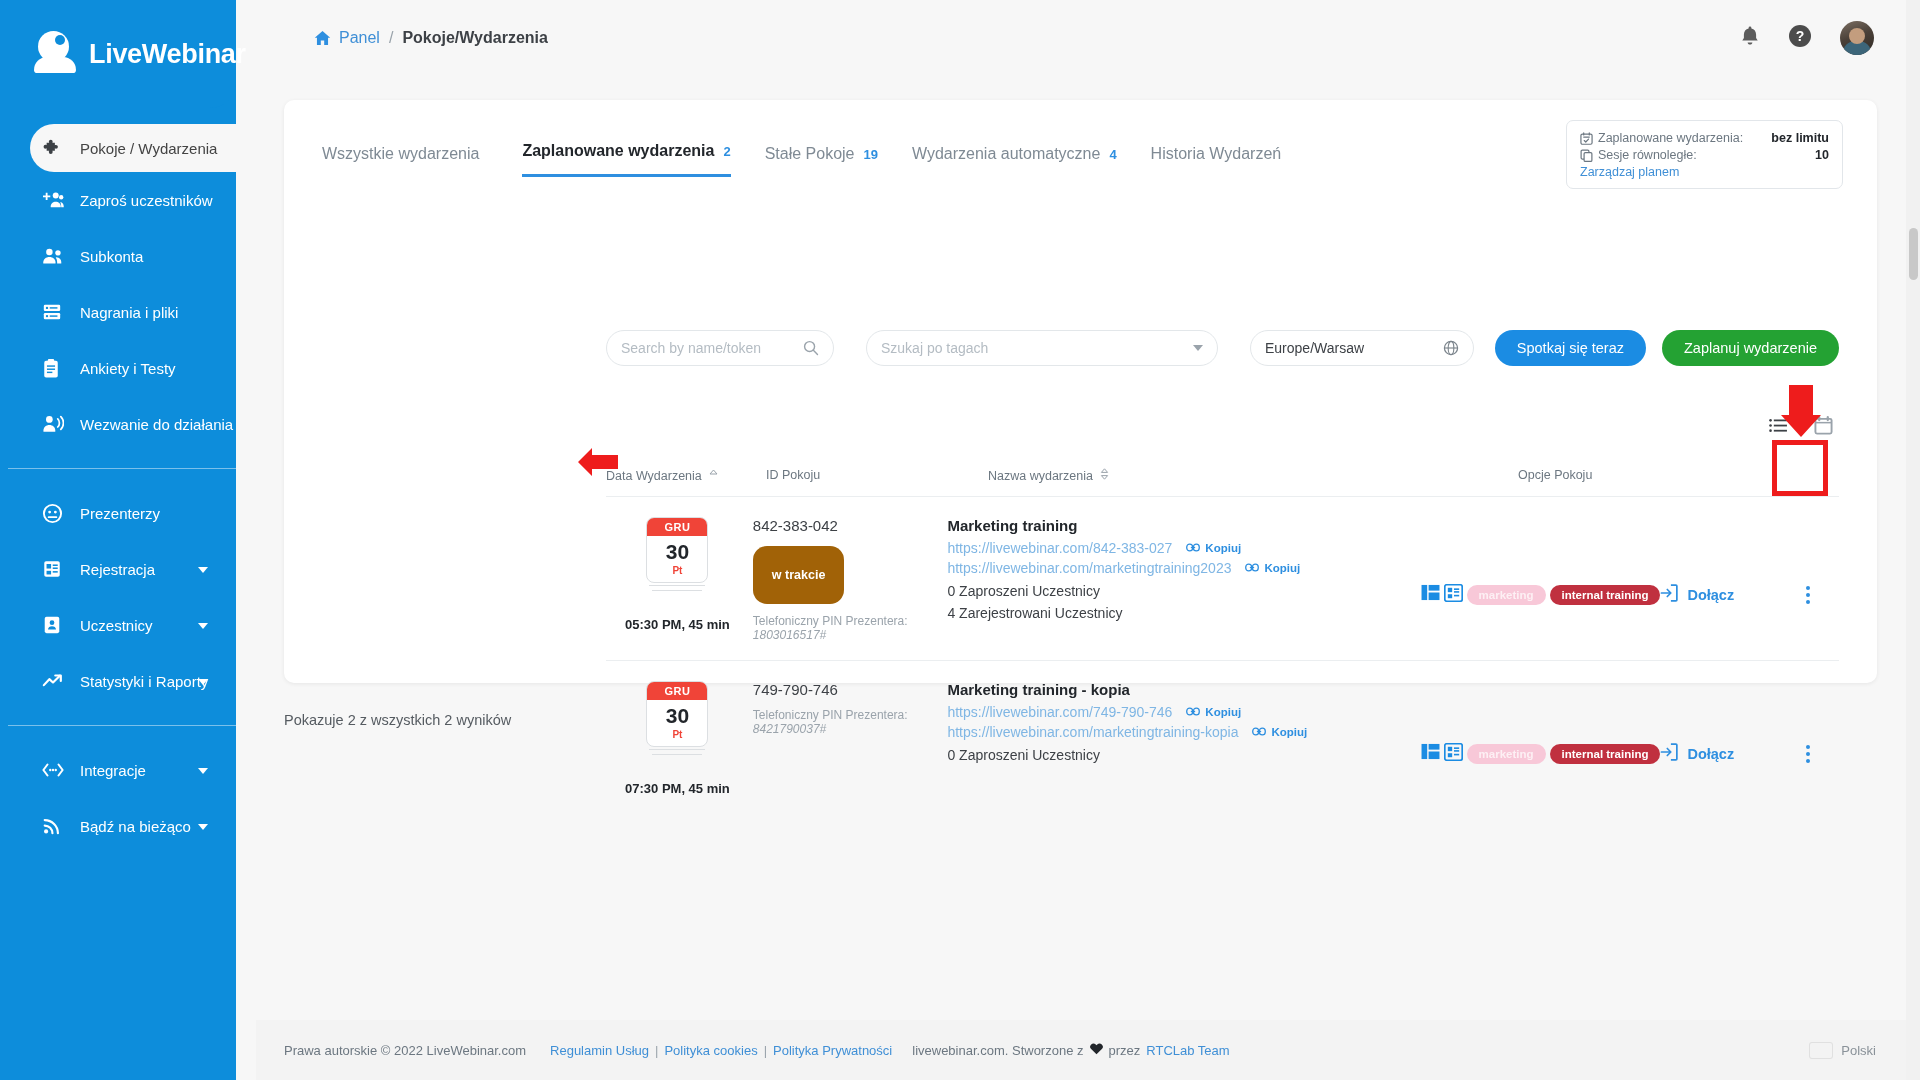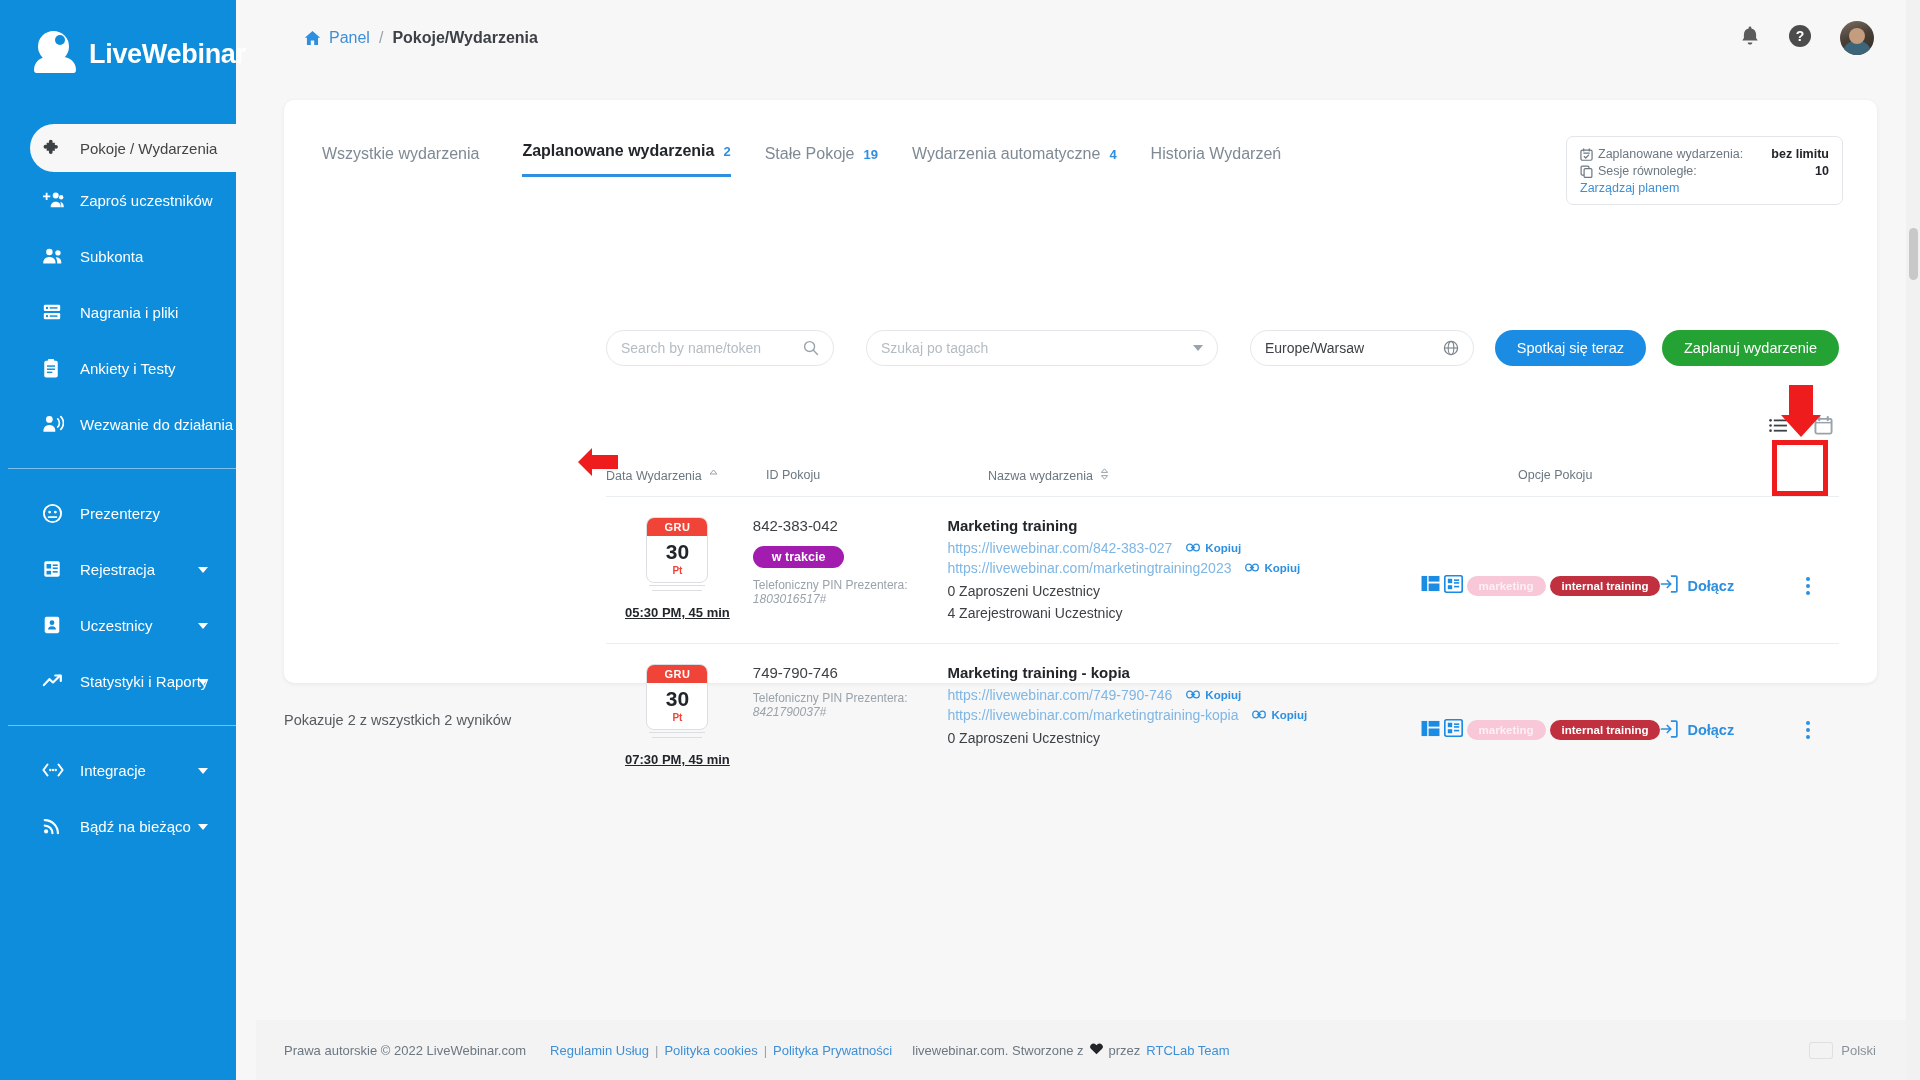--- a/index.html
+++ b/index.html
@@ -64,21 +64,21 @@
     height: 48px;
   }
   .nav-item.active .lbl { color: #444; }
   .group-pad-top { height: 16px; }
   .group-pad-bot { height: 16px; }
 
   svg.i { display:block; }
 
   
   .header {
-    position: absolute; left: 256px; top: 0; right: 0; height: 76px;
+    position: absolute; left: 266px; top: 0; right: 0; height: 76px;
     display: flex; align-items: center;
   }
   .breadcrumb { display: flex; align-items: center; margin-left: 48px; font-size: 16px; }
   .breadcrumb .home-ic { margin-right: 8px; display:flex; }
   .bc-link { color: #3f8fd6; }
   .bc-sep { color: #9aa3ab; margin: 0 9px; }
   .bc-cur { color: #3d4146; font-weight: bold; }
   .header-right { margin-left: auto; margin-right: 46px; display: flex; align-items: center; gap: 28px; }
   .avatar {
     width: 34px; height: 34px; border-radius: 50%;
@@ -107,21 +107,21 @@
   }
   .tab {
     font-size: 16px; color: #7f8a94; padding-bottom: 14px;
     display: flex; align-items: center; gap: 9px; cursor: pointer;
     white-space: nowrap;
   }
   .tab.active { color: #22262b; font-weight: bold; border-bottom: 3px solid #2e8fe0; }
   .tab .cnt { color: #2e8fe0; font-size: 13px; font-weight: bold; }
 
   .plan-box {
-    position: absolute; right: 34px; top: 36px;
+    position: absolute; right: 34px; top: 20px;
     width: 277px; border: 1px solid #e2e6ea; border-radius: 7px;
     padding: 10px 13px 9px 13px;
   }
   .plan-row { display: flex; align-items: center; font-size: 12.5px; color: #6c7781; margin-bottom: 3px; }
   .plan-row .pic { width: 18px; flex: none; display:flex; }
   .plan-row .plbl { flex: 1; }
   .plan-row .pval { color: #22262b; font-weight: bold; font-size: 12.5px; }
   .plan-link { font-size: 12.5px; color: #3f8fd6; margin-top: 3px; cursor: pointer; }
 
   
@@ -168,28 +168,28 @@
   .datecell { width: 160px; display: flex; flex-direction: column; align-items: center; }
   .cal {
     width: 62px; border: 1px solid #dcdfe2; border-radius: 8px; overflow: hidden;
     background: #fff; position: relative;
   }
   .cal .m { background: #f04438; color: #fff; font-size: 11px; font-weight: bold; text-align: center; padding: 3px 0; letter-spacing: .4px; }
   .cal .d { font-size: 21px; font-weight: bold; text-align: center; color: #22262b; padding: 4px 0 0 0; }
   .cal .w { font-size: 10px; color: #f04438; text-align: center; font-weight: bold; padding: 1px 0 6px 0; }
   .cal-stack { width: 56px; height: 3px; border-top: 1px solid #dcdfe2; margin: 2px auto 0 auto; }
   .cal-stack2 { width: 50px; height: 3px; border-top: 1px solid #dcdfe2; margin: 2px auto 0 auto; }
-  .dtime { font-size: 13px; font-weight: bold; color: #22262b; margin-top: 12px; white-space: nowrap; text-decoration: underline; }
+  .dtime { font-size: 13px; font-weight: bold; color: #22262b; margin-top: 24px; white-space: nowrap; }
 
   .idcell { width: 222px; padding-left: 4px; }
   .idnum { font-size: 15px; color: #3d4146; }
   .badge-live {
-    display: inline-block; background: #a21caf; color: #fff;
+    display: inline-block; background: #a16207; color: #fff;
     font-size: 12.5px; font-weight: bold; border-radius: 14px;
-    padding: 4px 19px; margin-top: 12px;
+    padding: 22px 19px; margin-top: 12px;
   }
   .pinlabel { font-size: 12px; color: #9aa3ab; margin-top: 10px; }
   .pinval { font-size: 12px; color: #9aa3ab; font-style: italic; }
 
   .namecell { width: 530px; }
   .ntitle { font-size: 15px; font-weight: bold; color: #22262b; margin-bottom: 6px; }
   .nlinkrow { display: flex; align-items: center; gap: 14px; margin-bottom: 4px; }
   .nlink { font-size: 14px; color: #7fb6e4; }
   .copy { display: flex; align-items: center; gap: 5px; color: #2e8fe0; font-size: 11.5px; font-weight: bold; cursor: pointer; }
   .nmeta { font-size: 14px; color: #3d4146; line-height: 1.6; }

